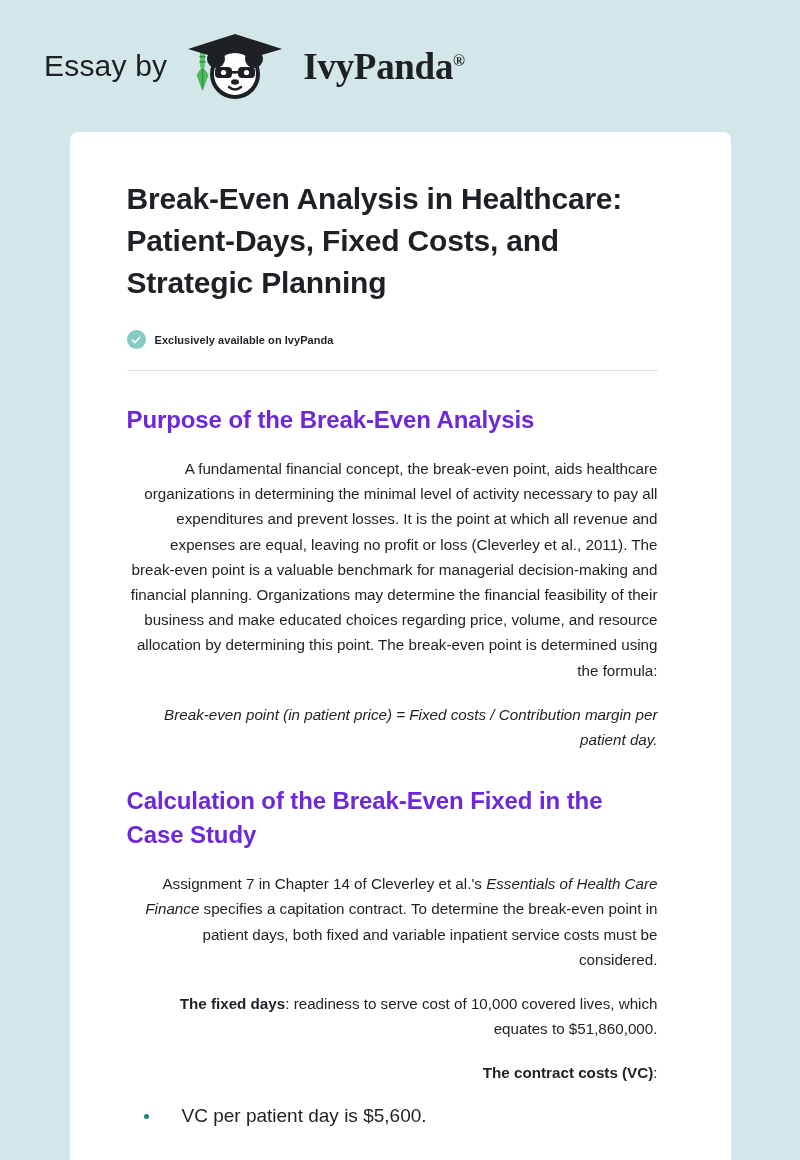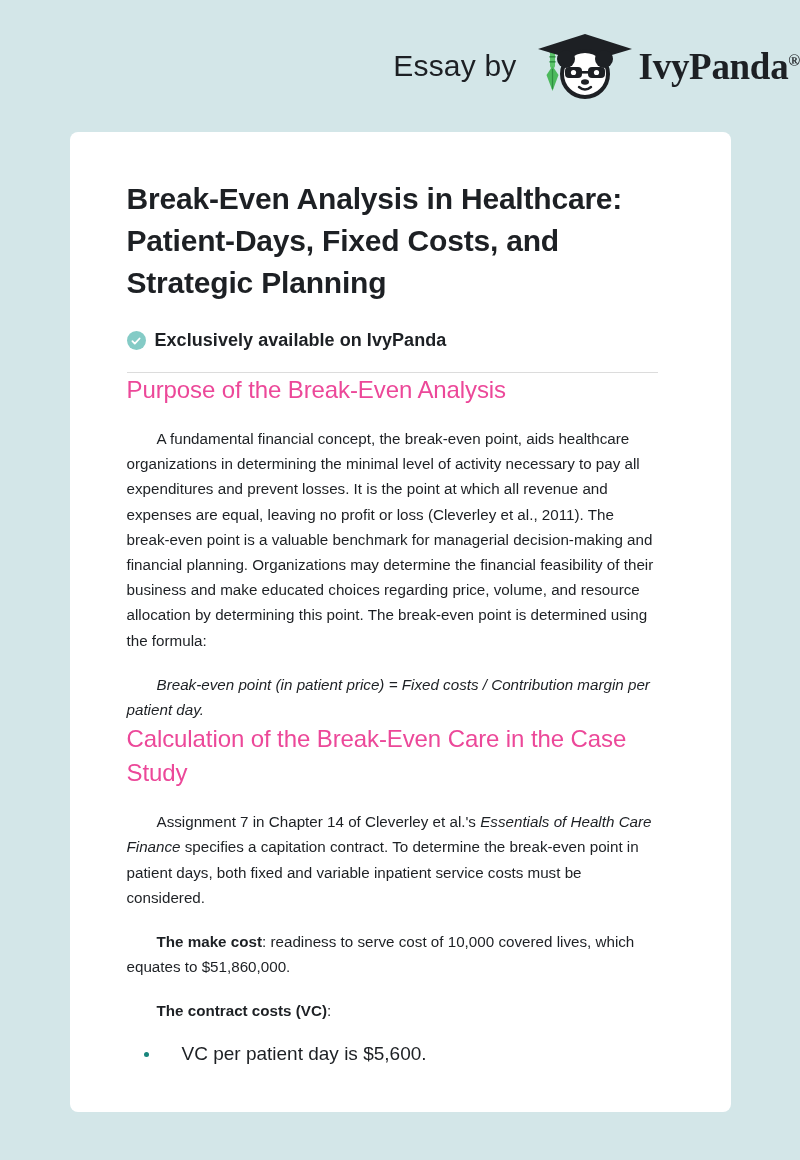--- a/index.html
+++ b/index.html
@@ -15,21 +15,20 @@
     -webkit-font-smoothing: antialiased;
     overflow: hidden;
   }
 
   
   .brand-bar {
     height: 132px;
     display: flex;
     align-items: center;
     padding-left: 44px;
-    justify-content: flex-end;
   }
 
   .brand-essay-by {
     font-size: 30px;
     font-weight: 400;
     color: #1d2024;
     letter-spacing: 0.2px;
     line-height: 1;
   }
 
@@ -44,21 +43,21 @@
     height: 66px;
     display: block;
   }
 
   .brand-wordmark {
     font-family: "Liberation Serif", serif;
     font-size: 37px;
     font-weight: 700;
     color: #1d2024;
     line-height: 1;
-    margin-left: 2px;
+    margin-left: 16px;
     letter-spacing: -0.3px;
     position: relative;
   }
 
   .brand-wordmark .reg {
     font-size: 16px;
     vertical-align: super;
     font-weight: 700;
   }
 
@@ -96,48 +95,49 @@
     background: #84cbc6;
     display: flex;
     align-items: center;
     justify-content: center;
     flex: none;
   }
 
   .badge-check-icon svg { display: block; }
 
   .availability-badge-label {
-    font-size: 18px;
+    font-size: 11px;
     font-weight: 700;
     color: #1d2024;
     letter-spacing: 0.05px;
   }
 
   .divider {
     height: 1px;
     background: #dcdcdc;
     margin-top: 21px;
     margin-bottom: 0;
   }
 
   .section-heading {
     font-size: 24px;
     line-height: 34px;
-    font-weight: 400;
-    color: #ec4899;
+    font-weight: 700;
+    color: #6d28d9;
+    margin-top: 32px;
     letter-spacing: -0.1px;
   }
 
   .body-paragraph {
     font-size: 15.2px;
     line-height: 25.2px;
     color: #1d2024;
     margin-top: 19px;
     text-indent: 30px;
-    text-align: left;
+    text-align: right;
   }
 
   .body-paragraph.formula {
     font-style: italic;
     text-indent: 30px;
   }
 
   .body-paragraph em { font-style: italic; }
   .body-paragraph strong { font-weight: 700; }
 
@@ -222,28 +222,28 @@
   </div>
 
   <div class="divider"></div>
 
   <h2 class="section-heading">Purpose of the Break-Even Analysis</h2>
 
   <p class="body-paragraph">A fundamental financial concept, the break-even point, aids healthcare organizations in determining the minimal level of activity necessary to pay all expenditures and prevent losses. It is the point at which all revenue and expenses are equal, leaving no profit or loss (Cleverley et al., 2011). The break-even point is a valuable benchmark for managerial decision-making and financial planning. Organizations may determine the financial feasibility of their business and make educated choices regarding price, volume, and resource allocation by determining this point. The break-even point is determined using the formula:</p>
 
   <p class="body-paragraph formula">Break-even point (in patient price) = Fixed costs / Contribution margin per patient day.</p>
 
-  <h2 class="section-heading">Calculation of the Break-Even Care in the Case Study</h2>
+  <h2 class="section-heading">Calculation of the Break-Even Fixed in the Case Study</h2>
 
   <p class="body-paragraph">
     <span>Assignment 7 in Chapter 14 of Cleverley et al.'s </span><em>Essentials of Health Care Finance</em><span> specifies a capitation contract. To determine the break-even point in patient days, both fixed and variable inpatient service costs must be considered.</span>
   </p>
 
   <p class="body-paragraph">
-    <strong>The make cost</strong><span>: readiness to serve cost of 10,000 covered lives, which equates to $51,860,000.</span>
+    <strong>The fixed days</strong><span>: readiness to serve cost of 10,000 covered lives, which equates to $51,860,000.</span>
   </p>
 
   <p class="body-paragraph">
     <strong>The contract costs (VC)</strong><span>:</span>
   </p>
 
   <ul class="bullet-list">
     <li class="bullet-list-item">VC per patient day is $5,600.</li>
   </ul>
 

